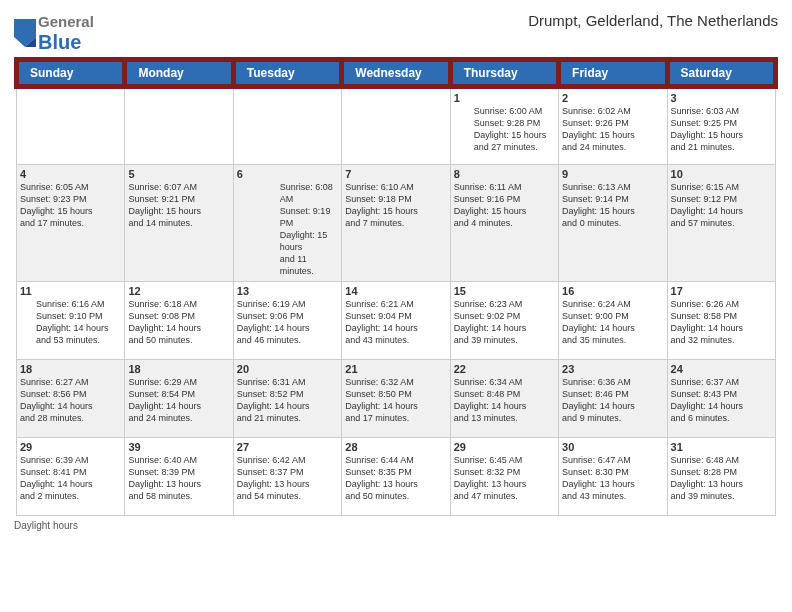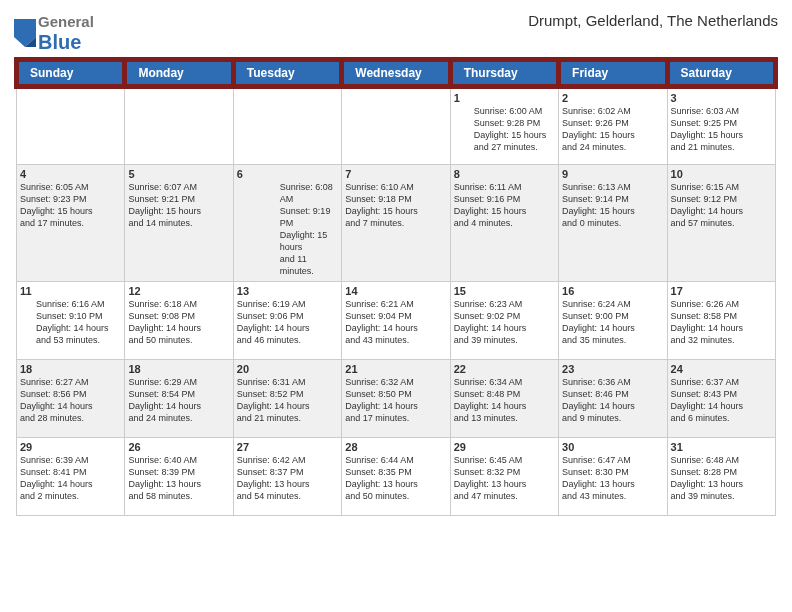--- a/index.html
+++ b/index.html
@@ -332,21 +332,21 @@
         </tr>
         <tr>
           <td>
             <span class="day-number">29</span>
             <div class="cell-content" style="white-space: pre-line;">Sunrise: 6:39 AM
 Sunset: 8:41 PM
 Daylight: 14 hours
 and 2 minutes.</div>
           </td>
           <td>
-            <span class="day-number">26</span>
+            <span class="day-number">39</span>
             <div class="cell-content" style="white-space: pre-line;">Sunrise: 6:40 AM
 Sunset: 8:39 PM
 Daylight: 13 hours
 and 58 minutes.</div>
           </td>
           <td>
             <span class="day-number">27</span>
             <div class="cell-content" style="white-space: pre-line;">Sunrise: 6:42 AM
 Sunset: 8:37 PM
 Daylight: 13 hours
@@ -377,13 +377,16 @@
             <span class="day-number">31</span>
             <div class="cell-content" style="white-space: pre-line;">Sunrise: 6:48 AM
 Sunset: 8:28 PM
 Daylight: 13 hours
 and 39 minutes.</div>
           </td>
         </tr>
       </tbody>
   </table>
 
+  <div class="footer">
+    <span>Daylight hours</span>
+  </div>
 </div>
 
 </body></html>

